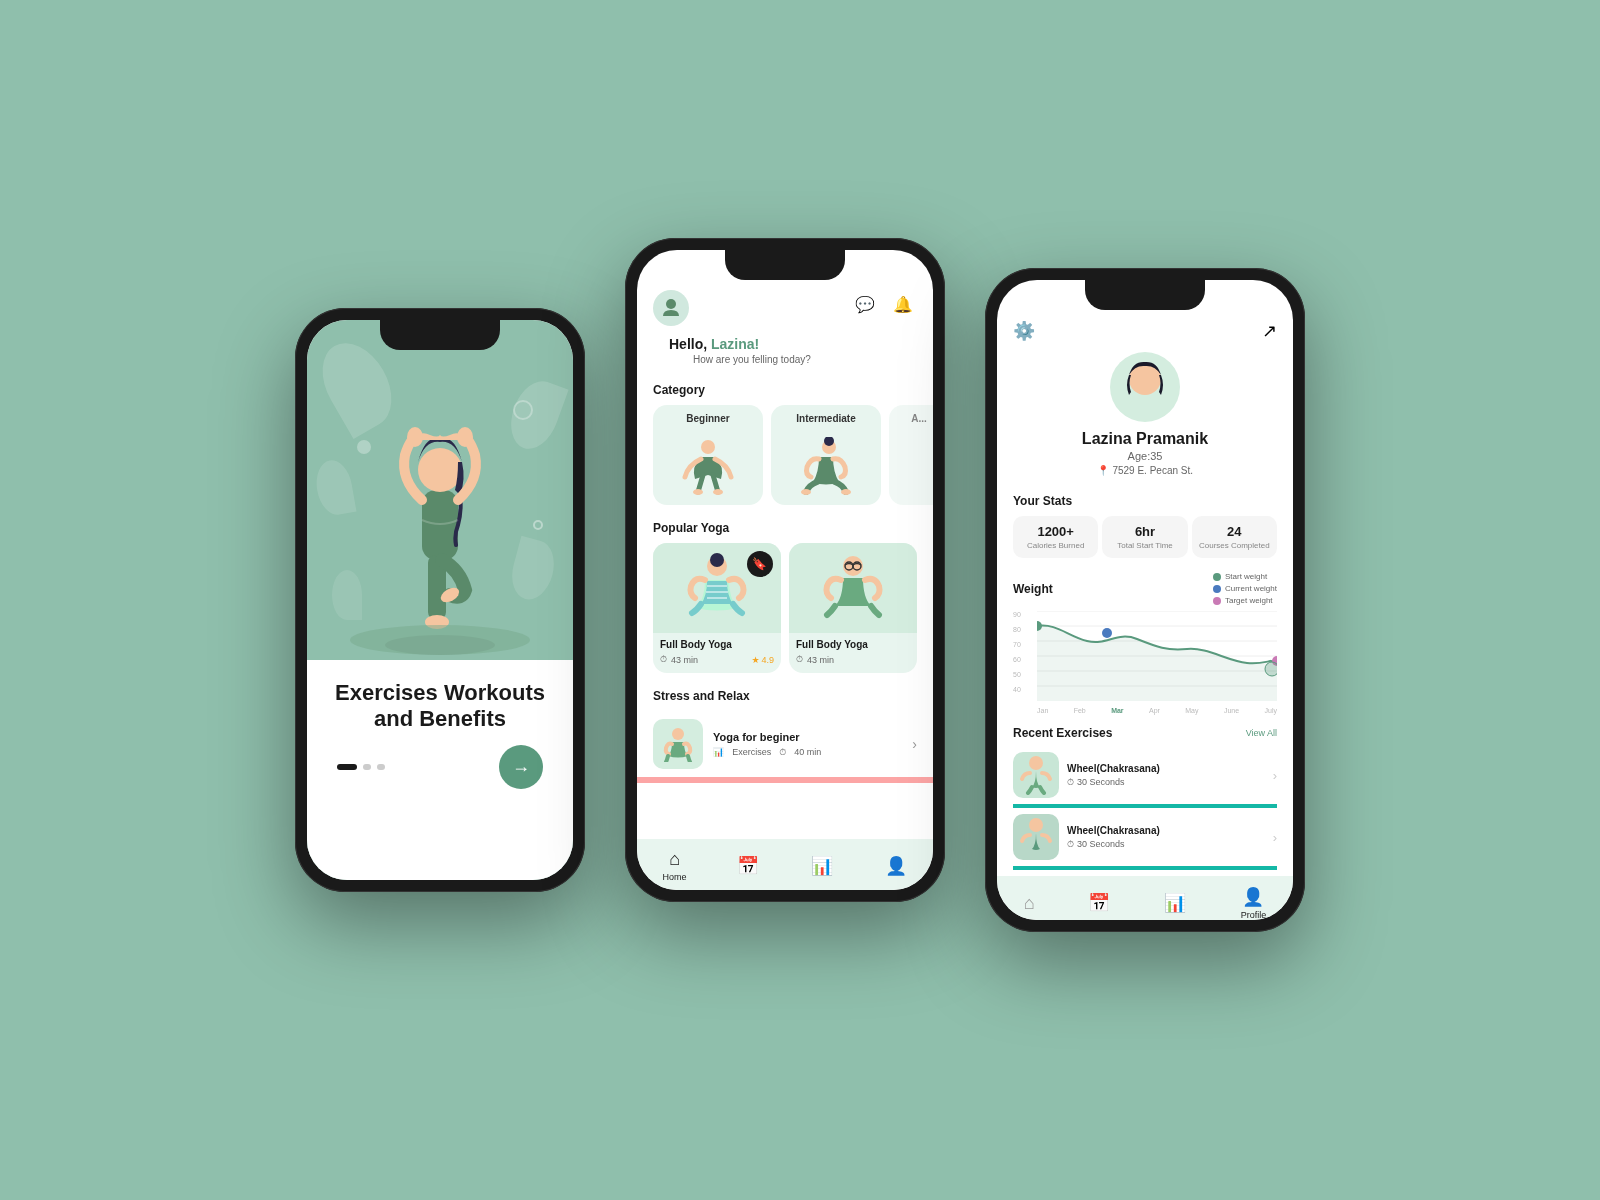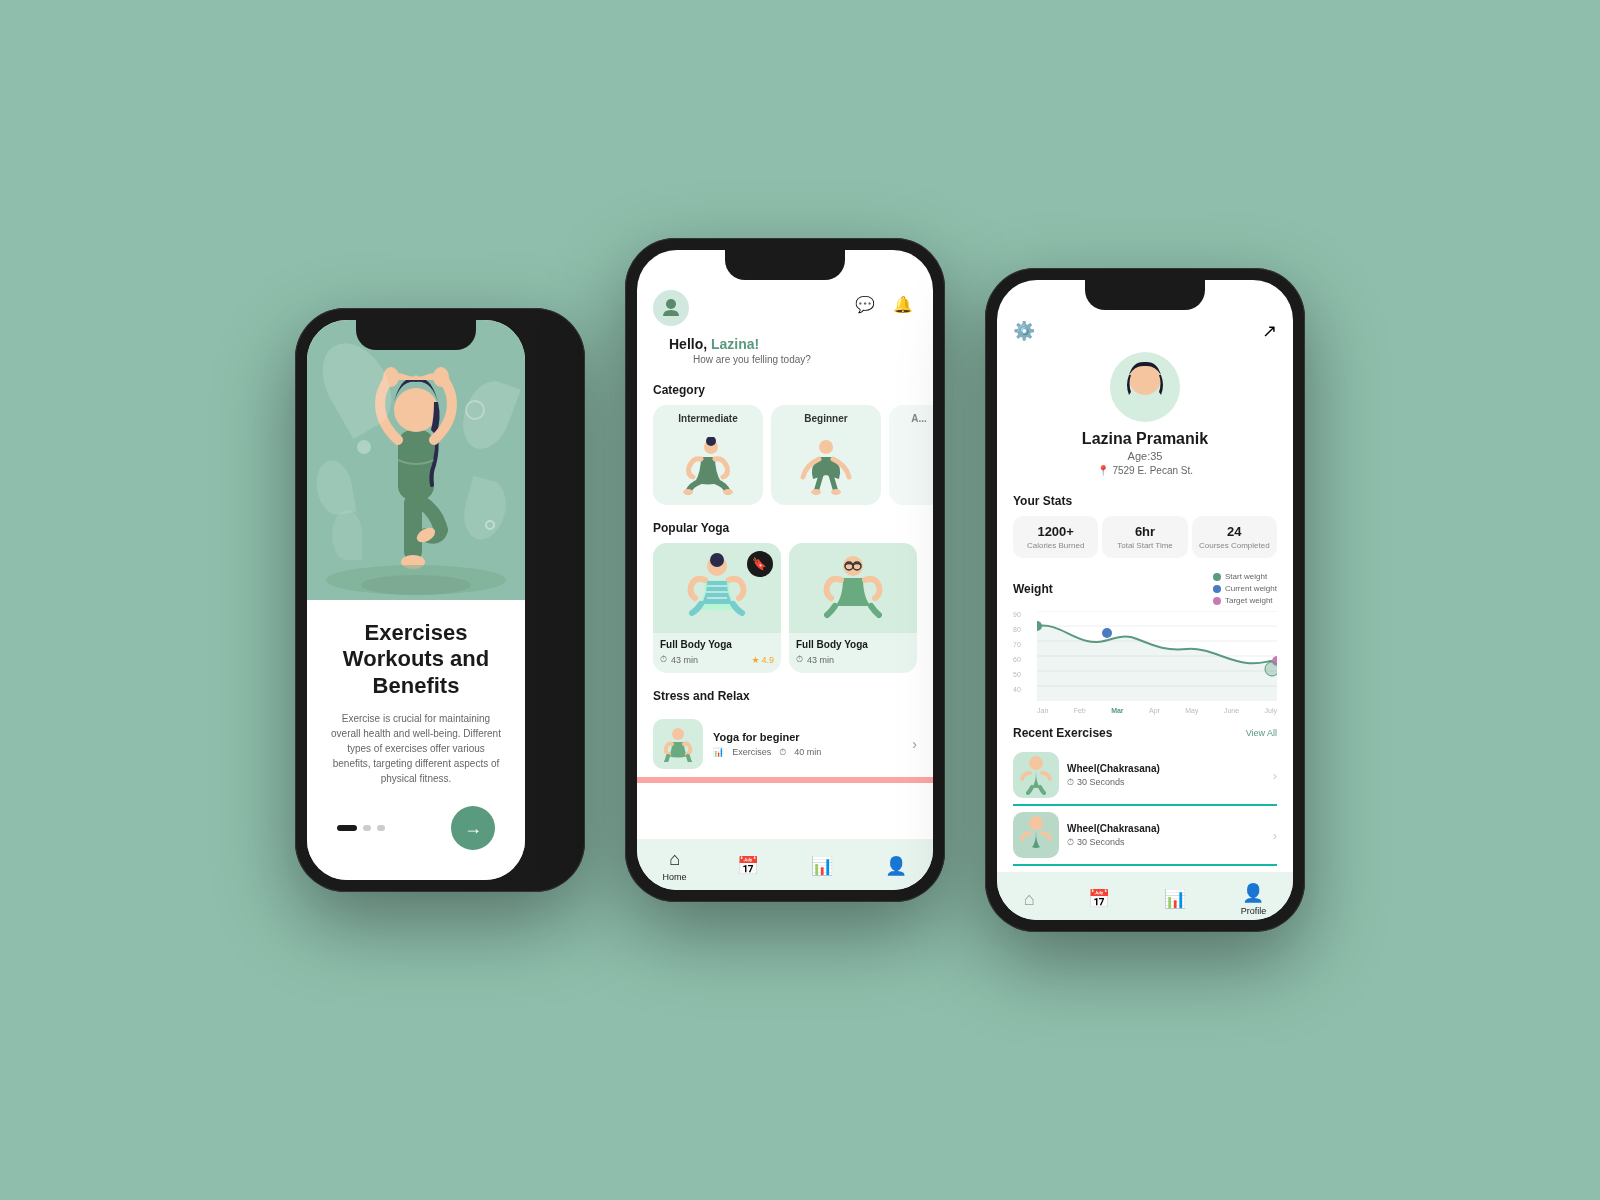--- a/index.html
+++ b/index.html
@@ -42,21 +42,21 @@
       transform: translateX(-50%);
       width: 120px;
       height: 30px;
       background: #1a1a1a;
       border-radius: 0 0 20px 20px;
       z-index: 10;
     }
 
     
     .phone-1 { width: 290px; }
-    .phone-1 .phone-inner { width: 218px; height: 560px; }
+    .phone-1 .phone-inner { width: 266px; height: 560px; }
     .phone-1-screen {
       width: 100%;
       height: 100%;
       background: #8fbfac;
       position: relative;
       display: flex;
       flex-direction: column;
     }
     .splash-illustration {
       flex: 1;
@@ -476,21 +476,21 @@
     }
     .view-all {
       font-size: 9px;
       color: #5a9a7e;
     }
     .exercise-item {
       display: flex;
       align-items: center;
       gap: 8px;
       padding: 6px 0;
-      border-bottom: 2px solid #14b8a6;
+      border-bottom: 4px solid #14b8a6;
     }
     .exercise-thumb {
       width: 46px;
       height: 46px;
       border-radius: 10px;
       background: #c8e6d6;
       display: flex;
       align-items: center;
       justify-content: center;
       font-size: 22px;
@@ -575,21 +575,20 @@
 
             <path d="M92 180 Q110 190 115 210 Q112 220 100 215" stroke="#5a8a6a" stroke-width="14" fill="none" stroke-linecap="round"></path>
 
             <ellipse cx="100" cy="215" rx="10" ry="6" fill="#f5c5a0" transform="rotate(-30,100,215)"></ellipse>
 
             <path d="M72 140 Q90 148 108 140" stroke="rgba(255,255,255,0.2)" stroke-width="2" fill="none"></path>
           </svg>
         </div>
         <div class="splash-content">
           <div class="splash-title">Exercises Workouts and Benefits</div>
-          <div class="splash-desc">Exercise is crucial for maintaining overall health and well-being. Different types of exercises offer various benefits, targeting different aspects of physical fitness.</div>
           <div class="splash-footer">
             <div class="splash-dots">
               <div class="dot"></div>
               <div class="dot inactive"></div>
               <div class="dot inactive"></div>
             </div>
             <div class="splash-btn">→</div>
           </div>
         </div>
       </div>
@@ -614,48 +613,48 @@
         </div>
         <div class="home-greeting">
           <div class="greeting-line">
             <span>Hello, </span><span class="greeting-name">Lazina!</span>
           </div>
           <div class="greeting-sub">How are you felling today?</div>
         </div>
         <div class="section-title">Category</div>
         <div class="category-scroll">
           <div class="category-card">
-            <span class="category-label">Intermediate</span>
-
-            <svg width="70" height="60" viewBox="0 0 70 60">
-              <circle cx="38" cy="10" r="7" fill="#f5c5a0"></circle>
-
-              <circle cx="38" cy="4" r="5" fill="#2a2a4a"></circle>
-              <path d="M28 20 Q28 35 22 45 Q35 50 48 45 Q42 35 42 20Z" fill="#5a8a6a"></path>
-              <path d="M28 22 Q20 20 16 30 Q14 38 20 40" stroke="#f5c5a0" stroke-width="5" fill="none" stroke-linecap="round"></path>
-              <path d="M42 22 Q50 20 54 30 Q56 38 50 40" stroke="#f5c5a0" stroke-width="5" fill="none" stroke-linecap="round"></path>
-
-              <path d="M26 45 Q18 48 15 55" stroke="#5a8a6a" stroke-width="6" fill="none" stroke-linecap="round"></path>
-              <path d="M44 45 Q52 48 55 55" stroke="#5a8a6a" stroke-width="6" fill="none" stroke-linecap="round"></path>
-              <ellipse cx="15" cy="55" rx="5" ry="3" fill="#f5c5a0"></ellipse>
-              <ellipse cx="55" cy="55" rx="5" ry="3" fill="#f5c5a0"></ellipse>
-            </svg>
-          </div>
-          <div class="category-card">
             <span class="category-label">Beginner</span>
 
             <svg width="70" height="60" viewBox="0 0 70 60">
               <circle cx="35" cy="10" r="7" fill="#f5c5a0"></circle>
               <path d="M28 20 Q18 30 22 42 L35 38 L48 42 Q52 30 42 20Z" fill="#5a8a6a"></path>
               <path d="M28 22 Q15 28 12 40" stroke="#f5c5a0" stroke-width="5" fill="none" stroke-linecap="round"></path>
               <path d="M42 22 Q55 28 58 40" stroke="#f5c5a0" stroke-width="5" fill="none" stroke-linecap="round"></path>
               <path d="M30 38 L25 55" stroke="#5a8a6a" stroke-width="5" fill="none" stroke-linecap="round"></path>
               <path d="M40 38 L45 55" stroke="#5a8a6a" stroke-width="5" fill="none" stroke-linecap="round"></path>
               <ellipse cx="25" cy="55" rx="5" ry="3" fill="#f5c5a0"></ellipse>
               <ellipse cx="45" cy="55" rx="5" ry="3" fill="#f5c5a0"></ellipse>
+            </svg>
+          </div>
+          <div class="category-card">
+            <span class="category-label">Intermediate</span>
+
+            <svg width="70" height="60" viewBox="0 0 70 60">
+              <circle cx="38" cy="10" r="7" fill="#f5c5a0"></circle>
+
+              <circle cx="38" cy="4" r="5" fill="#2a2a4a"></circle>
+              <path d="M28 20 Q28 35 22 45 Q35 50 48 45 Q42 35 42 20Z" fill="#5a8a6a"></path>
+              <path d="M28 22 Q20 20 16 30 Q14 38 20 40" stroke="#f5c5a0" stroke-width="5" fill="none" stroke-linecap="round"></path>
+              <path d="M42 22 Q50 20 54 30 Q56 38 50 40" stroke="#f5c5a0" stroke-width="5" fill="none" stroke-linecap="round"></path>
+
+              <path d="M26 45 Q18 48 15 55" stroke="#5a8a6a" stroke-width="6" fill="none" stroke-linecap="round"></path>
+              <path d="M44 45 Q52 48 55 55" stroke="#5a8a6a" stroke-width="6" fill="none" stroke-linecap="round"></path>
+              <ellipse cx="15" cy="55" rx="5" ry="3" fill="#f5c5a0"></ellipse>
+              <ellipse cx="55" cy="55" rx="5" ry="3" fill="#f5c5a0"></ellipse>
             </svg>
           </div>
           <div class="category-card" style="min-width:60px;opacity:0.6;">
             <span class="category-label">A...</span>
           </div>
         </div>
         <div class="section-title">Popular Yoga</div>
         <div class="yoga-cards">
           <div class="yoga-card">
             <div class="yoga-card-img">

